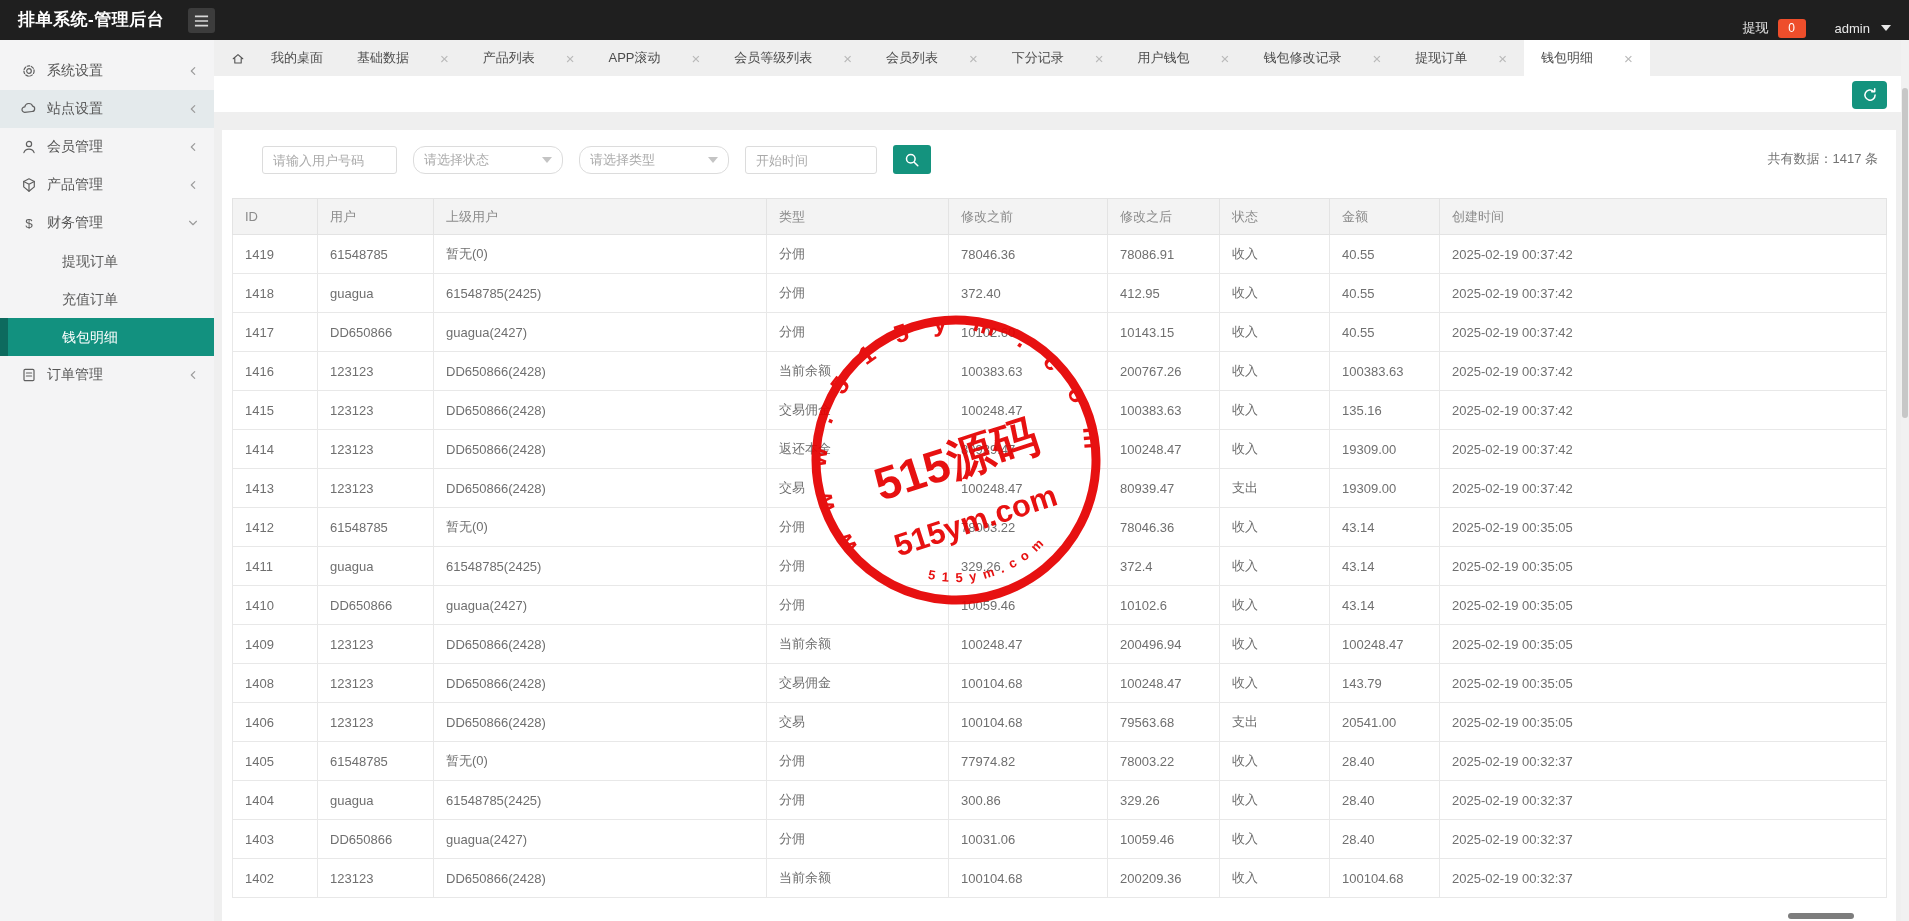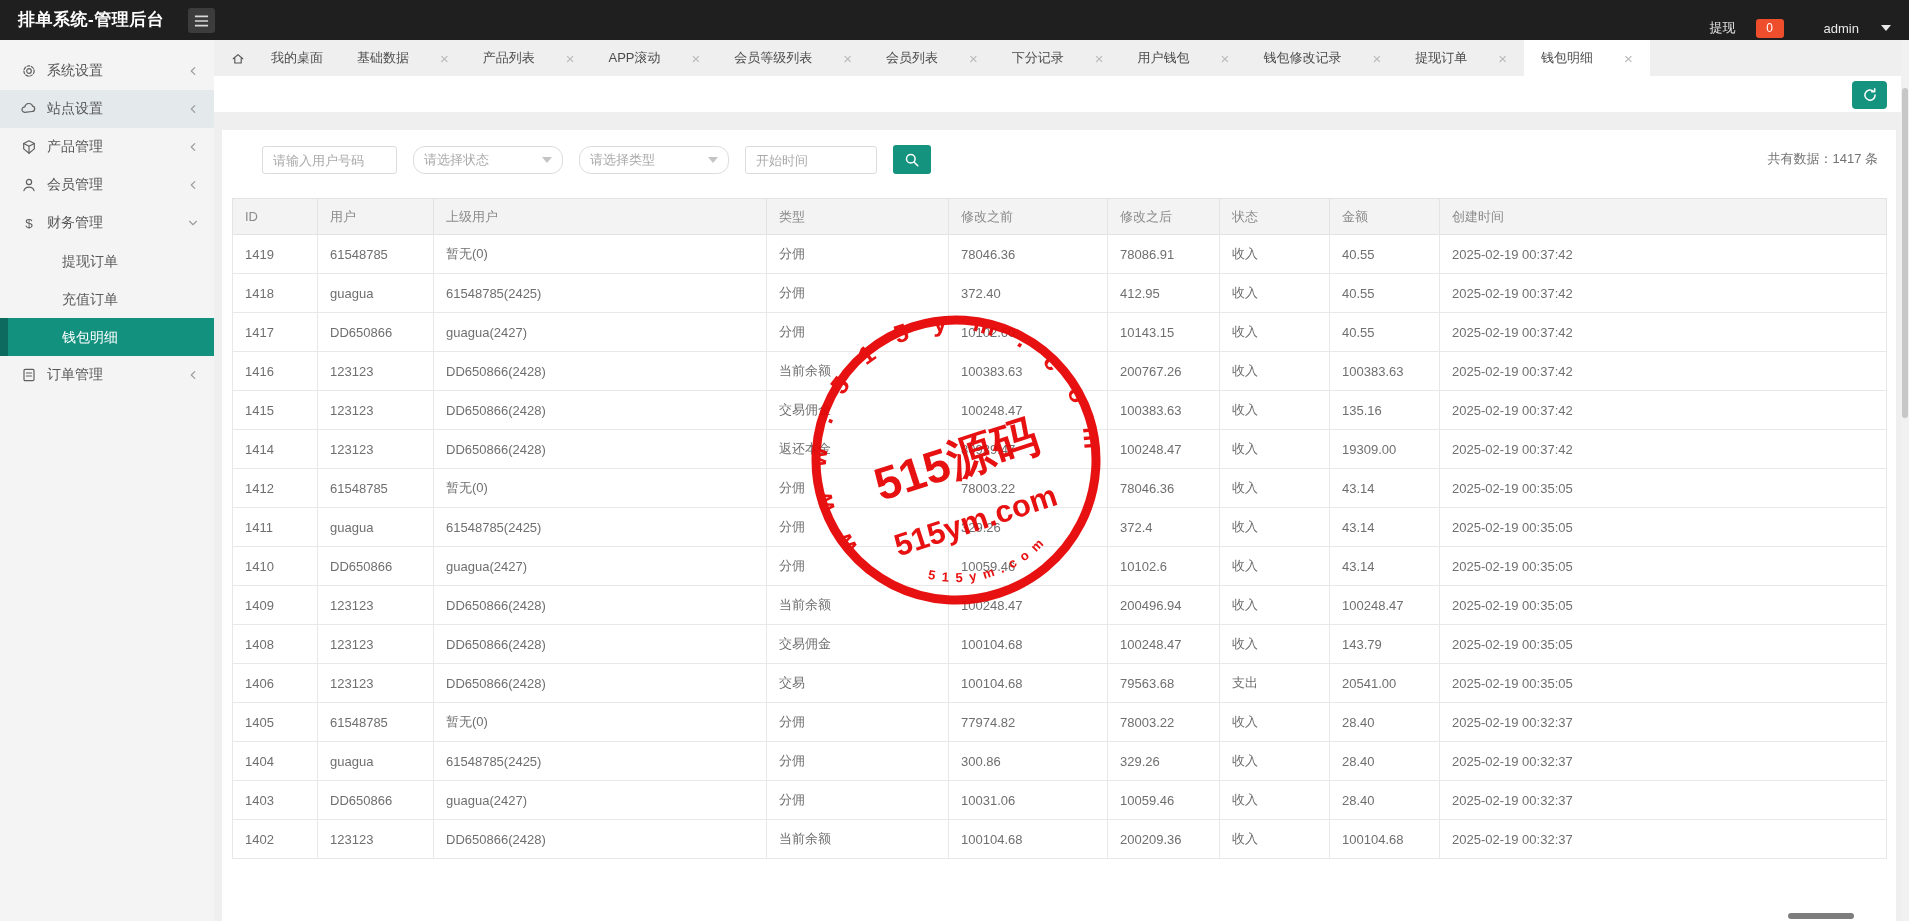--- a/index.html
+++ b/index.html
@@ -7,21 +7,21 @@
     width:1909px;height:921px;position:relative;overflow:hidden;
     background:#efefef;
     font-family:"Liberation Sans","DejaVu Sans",sans-serif;
     -webkit-font-smoothing:antialiased;
   }
   
   .topbar{position:absolute;left:0;top:0;width:1909px;height:40px;background:#1f1f1f;z-index:30;}
   .app-title{position:absolute;left:18px;top:0;line-height:40px;color:#ffffff;font-size:17px;font-weight:bold;letter-spacing:.5px;}
   .burger{position:absolute;left:188px;top:8px;width:27px;height:25px;background:#3c3c3c;border-radius:3px;
           display:flex;align-items:center;justify-content:center;cursor:pointer;}
-  .top-right{position:absolute;right:18px;top:0;height:56px;display:flex;align-items:center;gap:20px;}
+  .top-right{position:absolute;right:18px;top:0;height:56px;display:flex;align-items:center;gap:9px;}
   .tixian-label{color:#e8e8e8;font-size:13px;}
   .tixian-badge{min-width:20px;height:19px;background:#ee4e2b;border-radius:3px;color:#fff;font-size:12px;
                 display:flex;align-items:center;justify-content:center;padding:0 4px;}
   .admin-label{color:#e8e8e8;font-size:13px;margin-left:20px;}
   .caret-down{width:0;height:0;border-left:5px solid transparent;border-right:5px solid transparent;border-top:6px solid #e8e8e8;margin-left:2px;}
   
   .sidebar{position:absolute;left:0;top:40px;width:214px;bottom:0;background:#f4f4f5;padding-top:12px;box-sizing:border-box;z-index:10;}
   .side-item{height:38px;display:flex;align-items:center;padding:0 14px 0 20px;cursor:pointer;color:#565656;font-size:14px;}
   .side-item.hl{background:#e4eaec;}
   .side-item .sicon{width:17px;height:17px;margin-right:10px;display:flex;align-items:center;justify-content:center;flex:0 0 17px;}
@@ -106,39 +106,39 @@
       <span class="slabel">站点设置</span>
       <span class="chev">
         <svg width="12" height="12" viewBox="0 0 14 14">
           <polyline points="9,3 5,7 9,11" stroke="#9c9c9c" stroke-width="1.4" fill="none" stroke-linecap="round" stroke-linejoin="round"></polyline>
         </svg>
       </span>
     </div>
     <div class="side-item">
       <span class="sicon">
         <svg width="16" height="16" viewBox="0 0 16 16">
+          <circle cx="8" cy="5" r="2.6" stroke="#606060" stroke-width="1.2" fill="none" stroke-linecap="round" stroke-linejoin="round"></circle>
+          <path d="M2.9 13.6a5.3 4.7 0 0 1 10.2 0" stroke="#606060" stroke-width="1.2" fill="none" stroke-linecap="round" stroke-linejoin="round"></path>
+        </svg>
+      </span>
+      <span class="slabel">会员管理</span>
+      <span class="chev">
+        <svg width="12" height="12" viewBox="0 0 14 14">
+          <polyline points="9,3 5,7 9,11" stroke="#9c9c9c" stroke-width="1.4" fill="none" stroke-linecap="round" stroke-linejoin="round"></polyline>
+        </svg>
+      </span>
+    </div>
+    <div class="side-item">
+      <span class="sicon">
+        <svg width="16" height="16" viewBox="0 0 16 16">
           <path d="M8 1.8l5.3 2.7v5.4L8 14.2 2.7 9.9V4.5z" stroke="#606060" stroke-width="1.2" fill="none" stroke-linecap="round" stroke-linejoin="round"></path>
           <path d="M2.7 4.5L8 7.2l5.3-2.7M8 7.2v7" stroke="#606060" stroke-width="1.2" fill="none" stroke-linecap="round" stroke-linejoin="round"></path>
         </svg>
       </span>
       <span class="slabel">产品管理</span>
-      <span class="chev">
-        <svg width="12" height="12" viewBox="0 0 14 14">
-          <polyline points="9,3 5,7 9,11" stroke="#9c9c9c" stroke-width="1.4" fill="none" stroke-linecap="round" stroke-linejoin="round"></polyline>
-        </svg>
-      </span>
-    </div>
-    <div class="side-item">
-      <span class="sicon">
-        <svg width="16" height="16" viewBox="0 0 16 16">
-          <circle cx="8" cy="5" r="2.6" stroke="#606060" stroke-width="1.2" fill="none" stroke-linecap="round" stroke-linejoin="round"></circle>
-          <path d="M2.9 13.6a5.3 4.7 0 0 1 10.2 0" stroke="#606060" stroke-width="1.2" fill="none" stroke-linecap="round" stroke-linejoin="round"></path>
-        </svg>
-      </span>
-      <span class="slabel">会员管理</span>
       <span class="chev">
         <svg width="12" height="12" viewBox="0 0 14 14">
           <polyline points="9,3 5,7 9,11" stroke="#9c9c9c" stroke-width="1.4" fill="none" stroke-linecap="round" stroke-linejoin="round"></polyline>
         </svg>
       </span>
     </div>
     <div class="side-item">
       <span class="sicon">
         <svg width="16" height="16" viewBox="0 0 16 16">
           <text x="8" y="12.5" font-size="13.5" text-anchor="middle" fill="#606060" font-family="Liberation Sans,sans-serif">$</text>
@@ -333,20 +333,31 @@
             <td>2025-02-19 00:37:42</td>
           </tr>
           <tr>
             <td>1414</td>
             <td>123123</td>
             <td>DD650866(2428)</td>
             <td>返还本金</td>
             <td>80939.47</td>
             <td>100248.47</td>
             <td>收入</td>
+            <td>19309.00</td>
+            <td>2025-02-19 00:37:42</td>
+          </tr>
+          <tr>
+            <td>1413</td>
+            <td>123123</td>
+            <td>DD650866(2428)</td>
+            <td>交易</td>
+            <td>100248.47</td>
+            <td>80939.47</td>
+            <td>支出</td>
             <td>19309.00</td>
             <td>2025-02-19 00:37:42</td>
           </tr>
           <tr>
             <td>1412</td>
             <td>61548785</td>
             <td>暂无(0)</td>
             <td>分佣</td>
             <td>78003.22</td>
             <td>78046.36</td>

